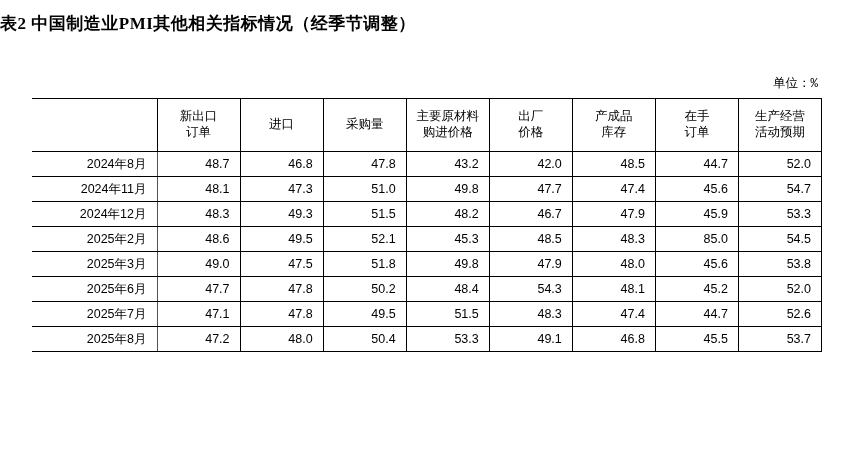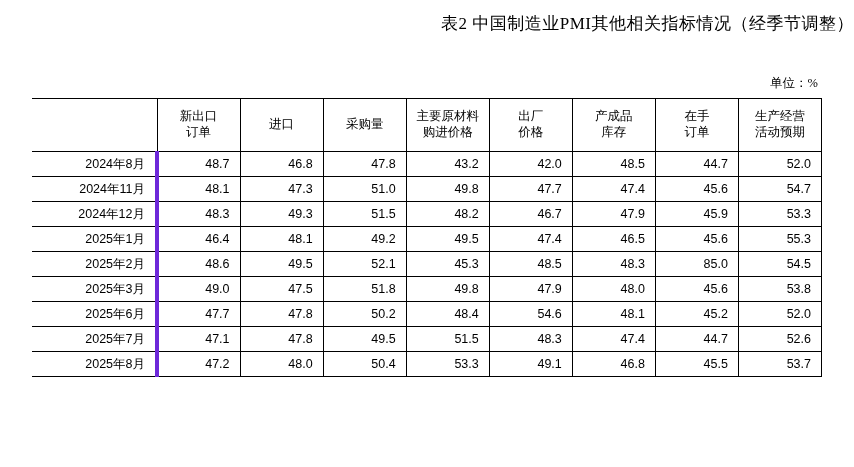--- a/index.html
+++ b/index.html
@@ -14,34 +14,34 @@
     color: #000000;
     overflow: hidden;
   }
   .page {
     position: relative;
     width: 854px;
     height: 467px;
     box-sizing: border-box;
   }
   .title {
-    text-align: right;
-    font-weight: normal;
+    text-align: left;
+    font-weight: bold;
     font-size: 17px;
     letter-spacing: 0.5px;
     margin-top: 12px;
     margin-bottom: 0;
     font-family: "Liberation Serif", "DejaVu Serif", serif;
   }
   .unit-row {
     text-align: right;
     font-size: 12.5px;
     margin-top: 40px;
     padding-right: 36px;
-    font-family: Liberation Serif, serif;
+    font-family: Liberation Mono, monospace;
   }
   .table-wrap {
     margin: 6px auto 0 auto;
     width: 790px;
   }
   table.pmi {
     border-collapse: collapse;
     width: 100%;
     table-layout: fixed;
     font-size: 12.5px;
@@ -67,21 +67,21 @@
   table.pmi tbody td {
     height: 24px;
     text-align: right;
     padding-right: 10px;
     font-size: 12.5px;
   }
   table.pmi tbody td.rowlabel {
     text-align: right;
     padding-right: 10px;
     border-left: none;
-    border-right: 4px solid #6d28d9;
+    border-right: 1px solid #6d28d9;
   }
   .hdr-line {
     display: block;
   }
   col.c-label { width: 125px; }
   col.c-data  { width: auto; }
 </style>
 </head>
 <body>
 
@@ -169,31 +169,20 @@
           <td>48.3</td>
           <td>49.3</td>
           <td>51.5</td>
           <td>48.2</td>
           <td>46.7</td>
           <td>47.9</td>
           <td>45.9</td>
           <td>53.3</td>
         </tr>
         <tr>
-          <td class="rowlabel">2025年1月</td>
-          <td>46.4</td>
-          <td>48.1</td>
-          <td>49.2</td>
-          <td>49.5</td>
-          <td>47.4</td>
-          <td>46.5</td>
-          <td>45.6</td>
-          <td>55.3</td>
-        </tr>
-        <tr>
           <td class="rowlabel">2025年2月</td>
           <td>48.6</td>
           <td>49.5</td>
           <td>52.1</td>
           <td>45.3</td>
           <td>48.5</td>
           <td>48.3</td>
           <td>85.0</td>
           <td>54.5</td>
         </tr>
@@ -207,21 +196,21 @@
           <td>48.0</td>
           <td>45.6</td>
           <td>53.8</td>
         </tr>
         <tr>
           <td class="rowlabel">2025年6月</td>
           <td>47.7</td>
           <td>47.8</td>
           <td>50.2</td>
           <td>48.4</td>
-          <td>54.6</td>
+          <td>54.3</td>
           <td>48.1</td>
           <td>45.2</td>
           <td>52.0</td>
         </tr>
         <tr>
           <td class="rowlabel">2025年7月</td>
           <td>47.1</td>
           <td>47.8</td>
           <td>49.5</td>
           <td>51.5</td>

